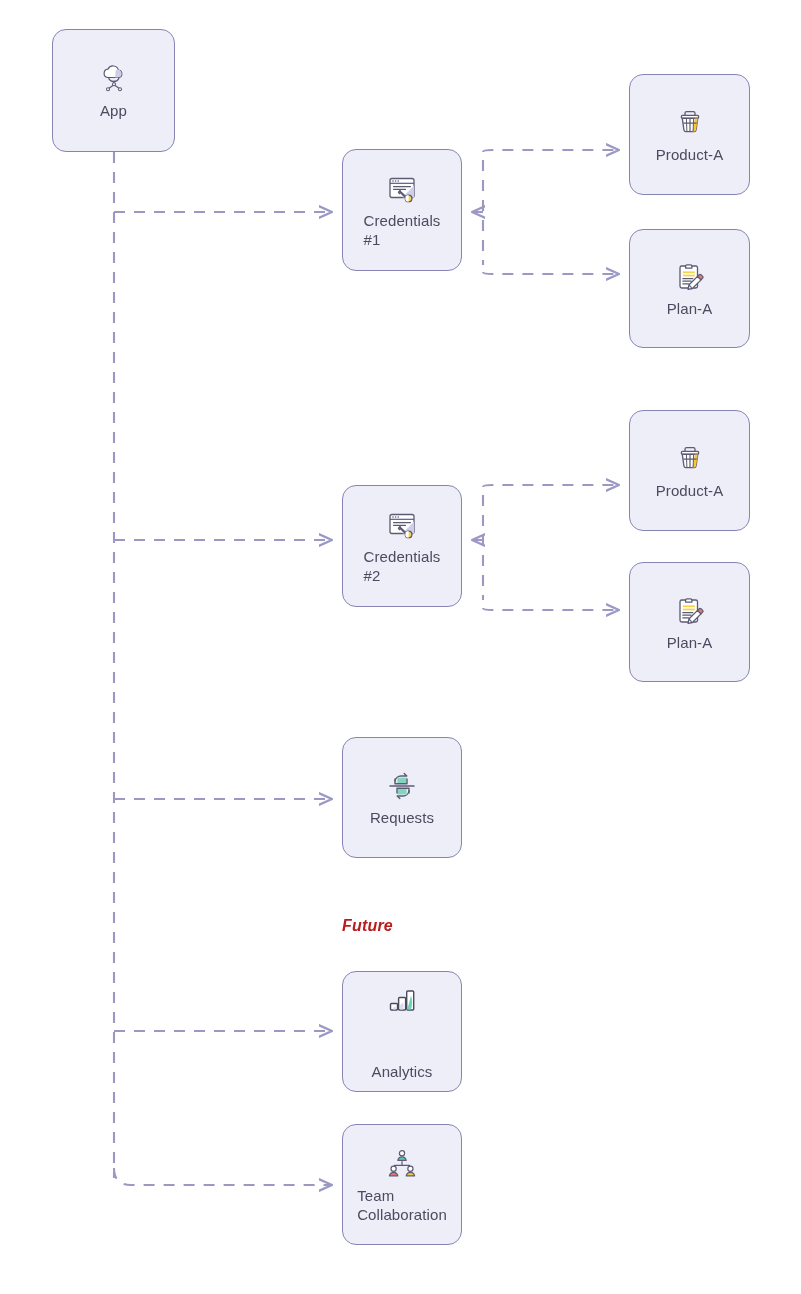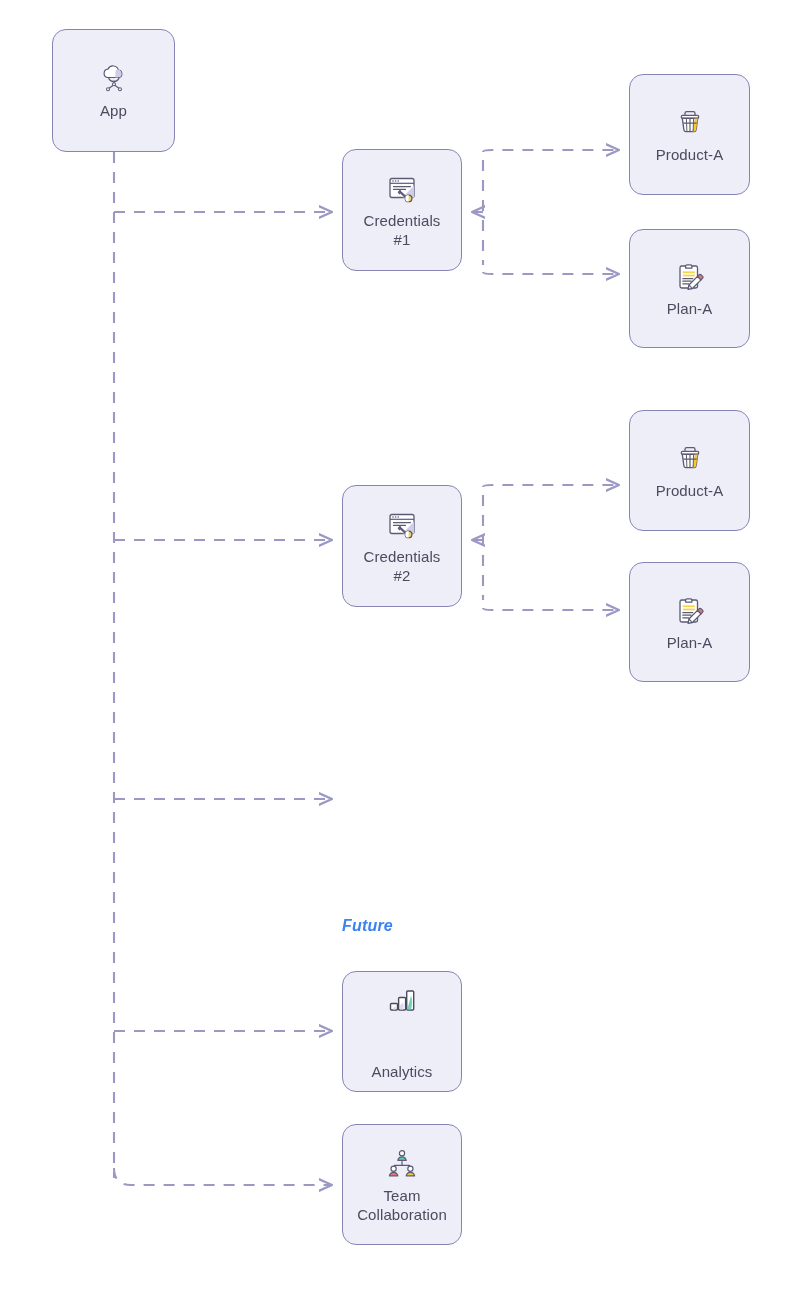--- a/index.html
+++ b/index.html
@@ -35,31 +35,31 @@
   }
   .node .icon-wrap {
     width: 36px; height: 36px;
     display: flex;
     align-items: center;
     justify-content: center;
   }
   .node .node-label {
     font-size: 15px;
     line-height: 19px;
-    text-align: center;
+    text-align: left;
     color: #4b4b60;
     white-space: pre-line;
     letter-spacing: 0.1px;
   }
   .section-label {
     position: absolute;
     font-size: 16px;
     font-weight: bold;
     font-style: italic;
-    color: #3b82f6;
+    color: #b91c1c;
     letter-spacing: 0.2px;
   }
 </style>
 </head>
 <body>
 
 <div id="canvas">
 
   <svg id="edge-layer" viewBox="0 0 801 1294" xmlns="http://www.w3.org/2000/svg">
     <defs>
@@ -208,20 +208,34 @@
         <rect x="9.8" y="14.6" width="12" height="1.8" fill="#f6d44a"></rect>
         <path d="M9.8 18.6h10 M9.8 21.2h8.4 M9.8 23.8h6" stroke="#5b5b75" stroke-width="1.2" stroke-linecap="round"></path>
         <path d="M24.5 16.4l3.5 3.5-8.6 8.6-4.3.8.8-4.3z" fill="#ffffff" stroke="#5b5b75" stroke-width="1.3" stroke-linejoin="round"></path>
         <path d="M24.5 16.4l3.5 3.5 1.7-1.7a1.3 1.3 0 0 0 0-1.8l-1.7-1.7a1.3 1.3 0 0 0-1.8 0z" fill="#e8756b" stroke="#5b5b75" stroke-width="1.2" stroke-linejoin="round"></path>
         <path d="M15.9 25l2.8 2.8" stroke="#5b5b75" stroke-width="1.1"></path>
       </svg>
     </div>
     <div class="node-label">Plan-A</div>
   </div>
 
+  <div class="node" style="left:342px; top:737px; width:120px; height:121px;">
+    <div class="icon-wrap">
+      <svg width="34" height="34" viewBox="0 0 34 34" xmlns="http://www.w3.org/2000/svg">
+        <path d="M10 12.2a6 6 0 0 1 6-5.2h5.8l-2.6-2.6" fill="none" stroke="#5b5b75" stroke-width="1.4" stroke-linecap="round" stroke-linejoin="round"></path>
+        <path d="M12.4 8.6h9.2v5.4h-9.2z" fill="#6fd0b4" opacity="0.85"></path>
+        <path d="M10 9.5v5.2h12V9.5" fill="none" stroke="#5b5b75" stroke-width="1.4" stroke-linejoin="round"></path>
+        <path d="M24 21.8a6 6 0 0 1-6 5.2h-5.8l2.6 2.6" fill="none" stroke="#5b5b75" stroke-width="1.4" stroke-linecap="round" stroke-linejoin="round"></path>
+        <path d="M12.4 20h9.2v5.4h-9.2z" fill="#6fd0b4" opacity="0.85"></path>
+        <path d="M12 24.5v-5.2h12v5.2" fill="none" stroke="#5b5b75" stroke-width="1.4" stroke-linejoin="round"></path>
+        <path d="M5 17h24" stroke="#5b5b75" stroke-width="1.5" stroke-linecap="round"></path>
+      </svg>
+    </div>
+    <div class="node-label">Requests</div>
+  </div>
 
   <div class="node" style="left:342px; top:971px; width:120px; height:121px;gap:44px;">
     <div class="icon-wrap">
       <svg width="34" height="34" viewBox="0 0 34 34" xmlns="http://www.w3.org/2000/svg">
         <rect x="5.5" y="20.5" width="7" height="6.5" rx="1" fill="#ffffff" stroke="#4b4b60" stroke-width="1.4"></rect>
         <rect x="13.6" y="14.5" width="7" height="12.5" rx="1" fill="#ffffff" stroke="#4b4b60" stroke-width="1.4"></rect>
         <rect x="21.7" y="8" width="7" height="19" rx="1" fill="#ffffff" stroke="#4b4b60" stroke-width="1.4"></rect>
         <path d="M26 12.5c1.6 4.2 1.4 9.2 0 14.5h-3.6V26z" fill="#4ec9a4" opacity="0.8"></path>
         <path d="M18.2 19.5c.7 2.4.6 5.2 0 7.5h-3.2v-5z" fill="#cfcde8" opacity="0.7"></path>
         <path d="M10.6 23.6c.4 1.2.3 2.4 0 3.4H8v-2z" fill="#cfcde8" opacity="0.7"></path>

